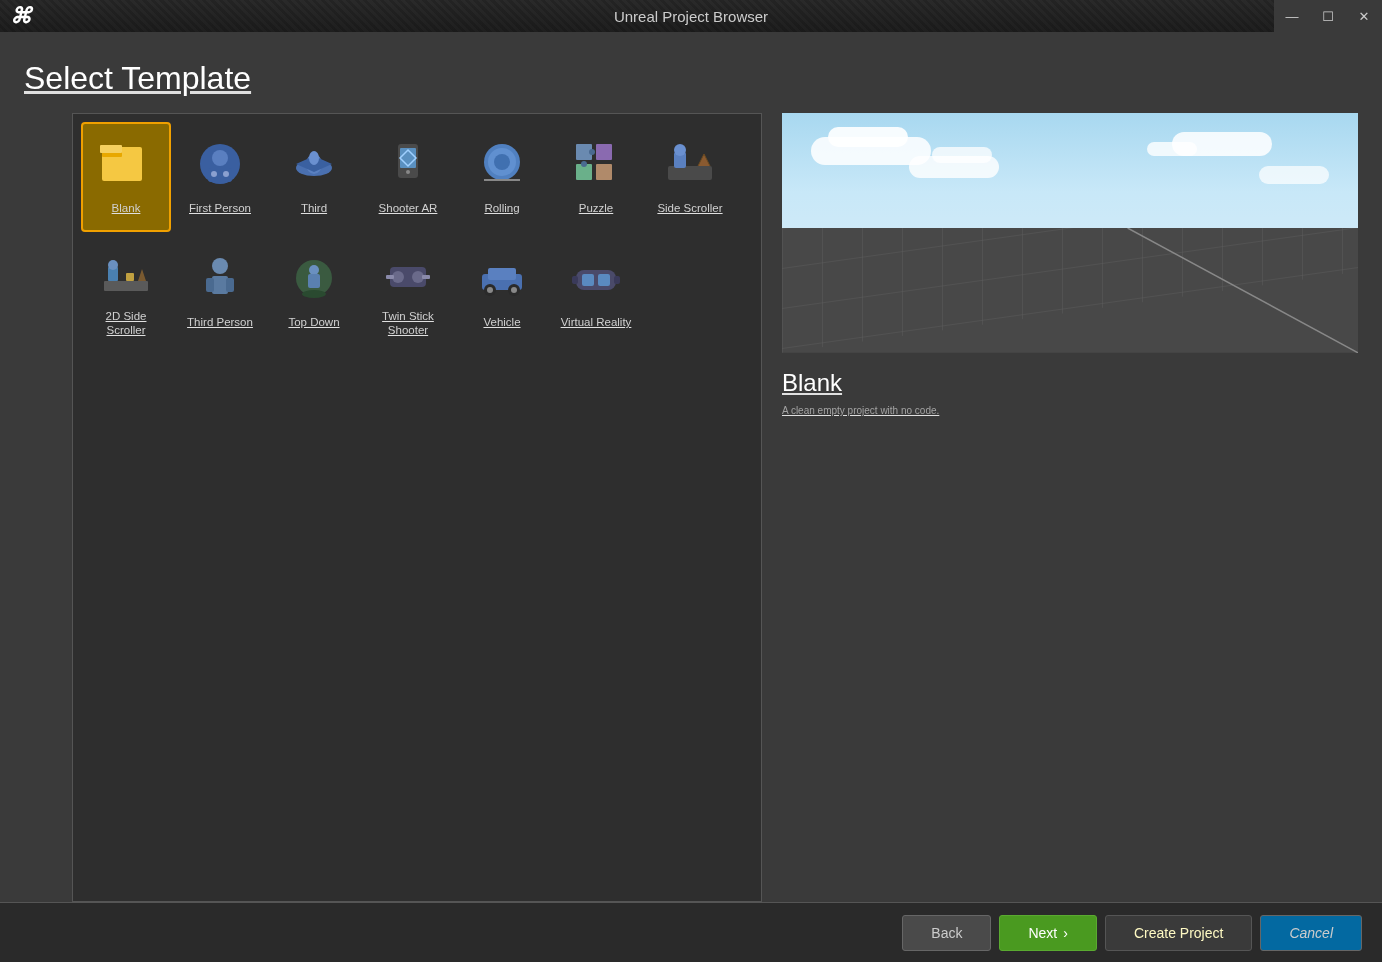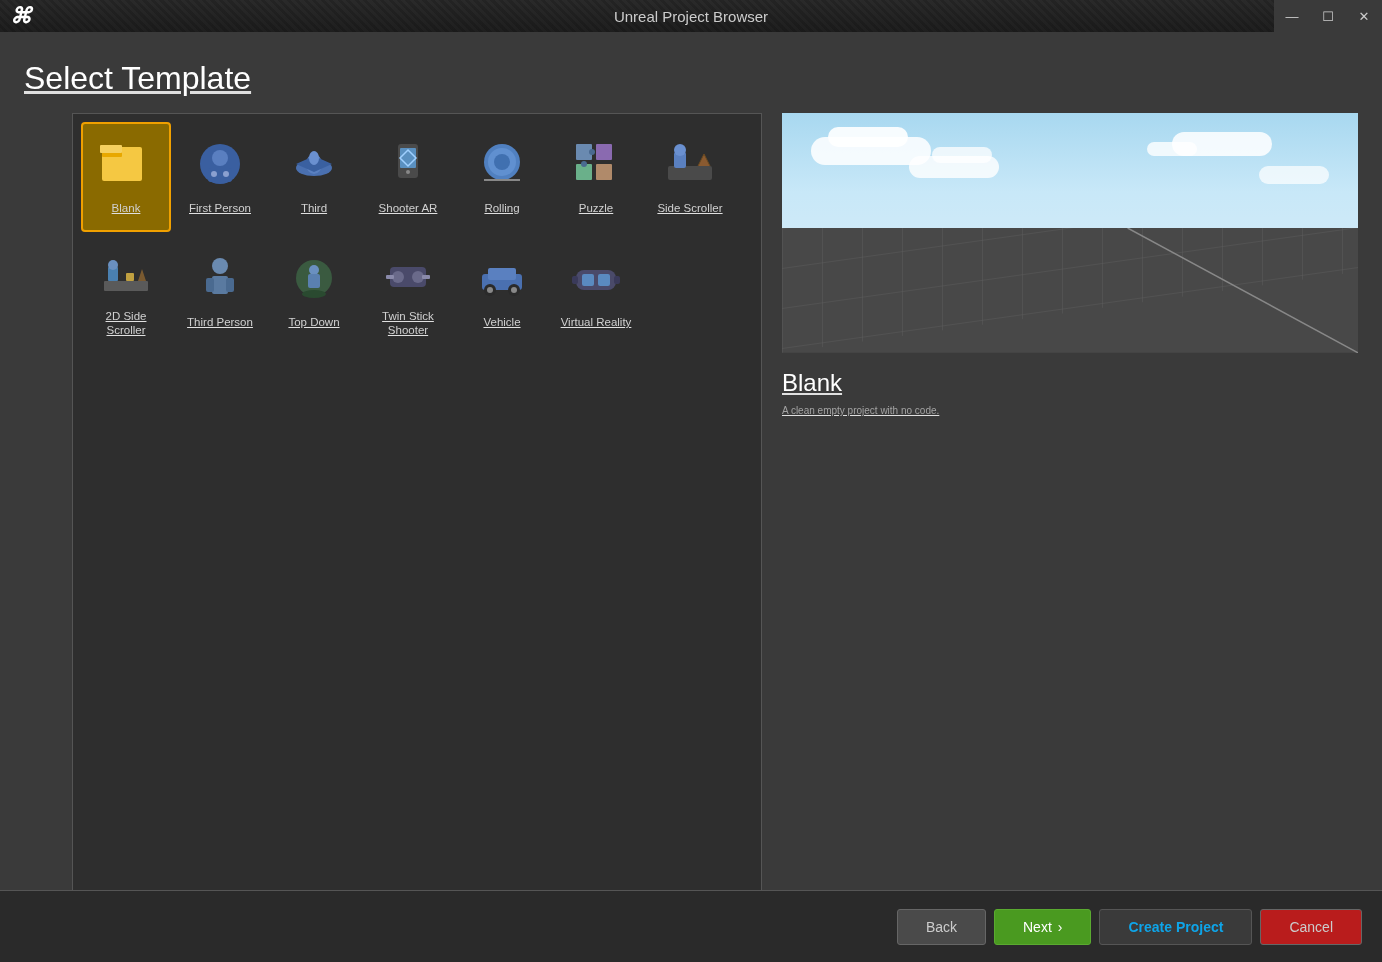--- a/index.html
+++ b/index.html
@@ -177,21 +177,21 @@
     }
     .preview-description {
       font-size: 10px;
       color: #a3a3a3;
     }
 
     
     .bottom-bar {
       position: absolute;
       bottom: 0; left: 0; right: 0;
-      height: 72px;
+      height: 60px;
       background: #2a2a2a;
       border-top: 1px solid #555;
       display: flex;
       align-items: center;
       justify-content: flex-end;
       padding: 0 20px;
       gap: 8px;
     }
 
     .btn {
@@ -210,28 +210,28 @@
     .btn-next {
       background: #4a9a20;
       color: #fff;
       border-color: #5aaa30;
       display: flex;
       align-items: center;
       gap: 6px;
     }
     .btn-create {
       background: #3a3a3a;
-      color: #0ea5e9;
+      color: #fef9c3;
       border-color: #555;
       cursor: not-allowed;
-      font-weight: bold;
     }
     .btn-cancel {
-      background: #b91c1c;
+      background: #0369a1;
       color: #ccc;
+      font-style: italic;
     }
 
     
     .ue-logo {
       font-size: 22px;
       color: #fff;
       font-weight: 900;
       font-style: italic;
     }
   </style>

